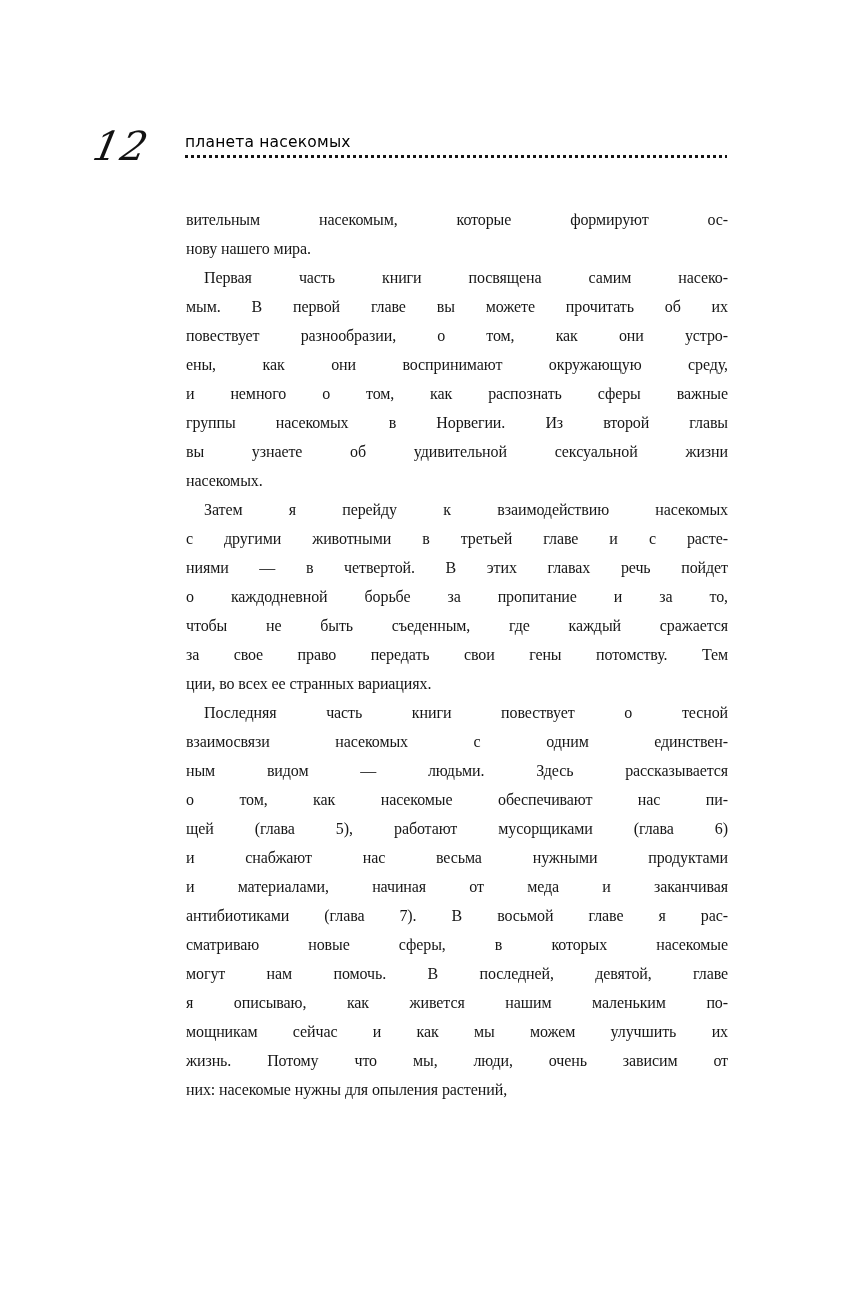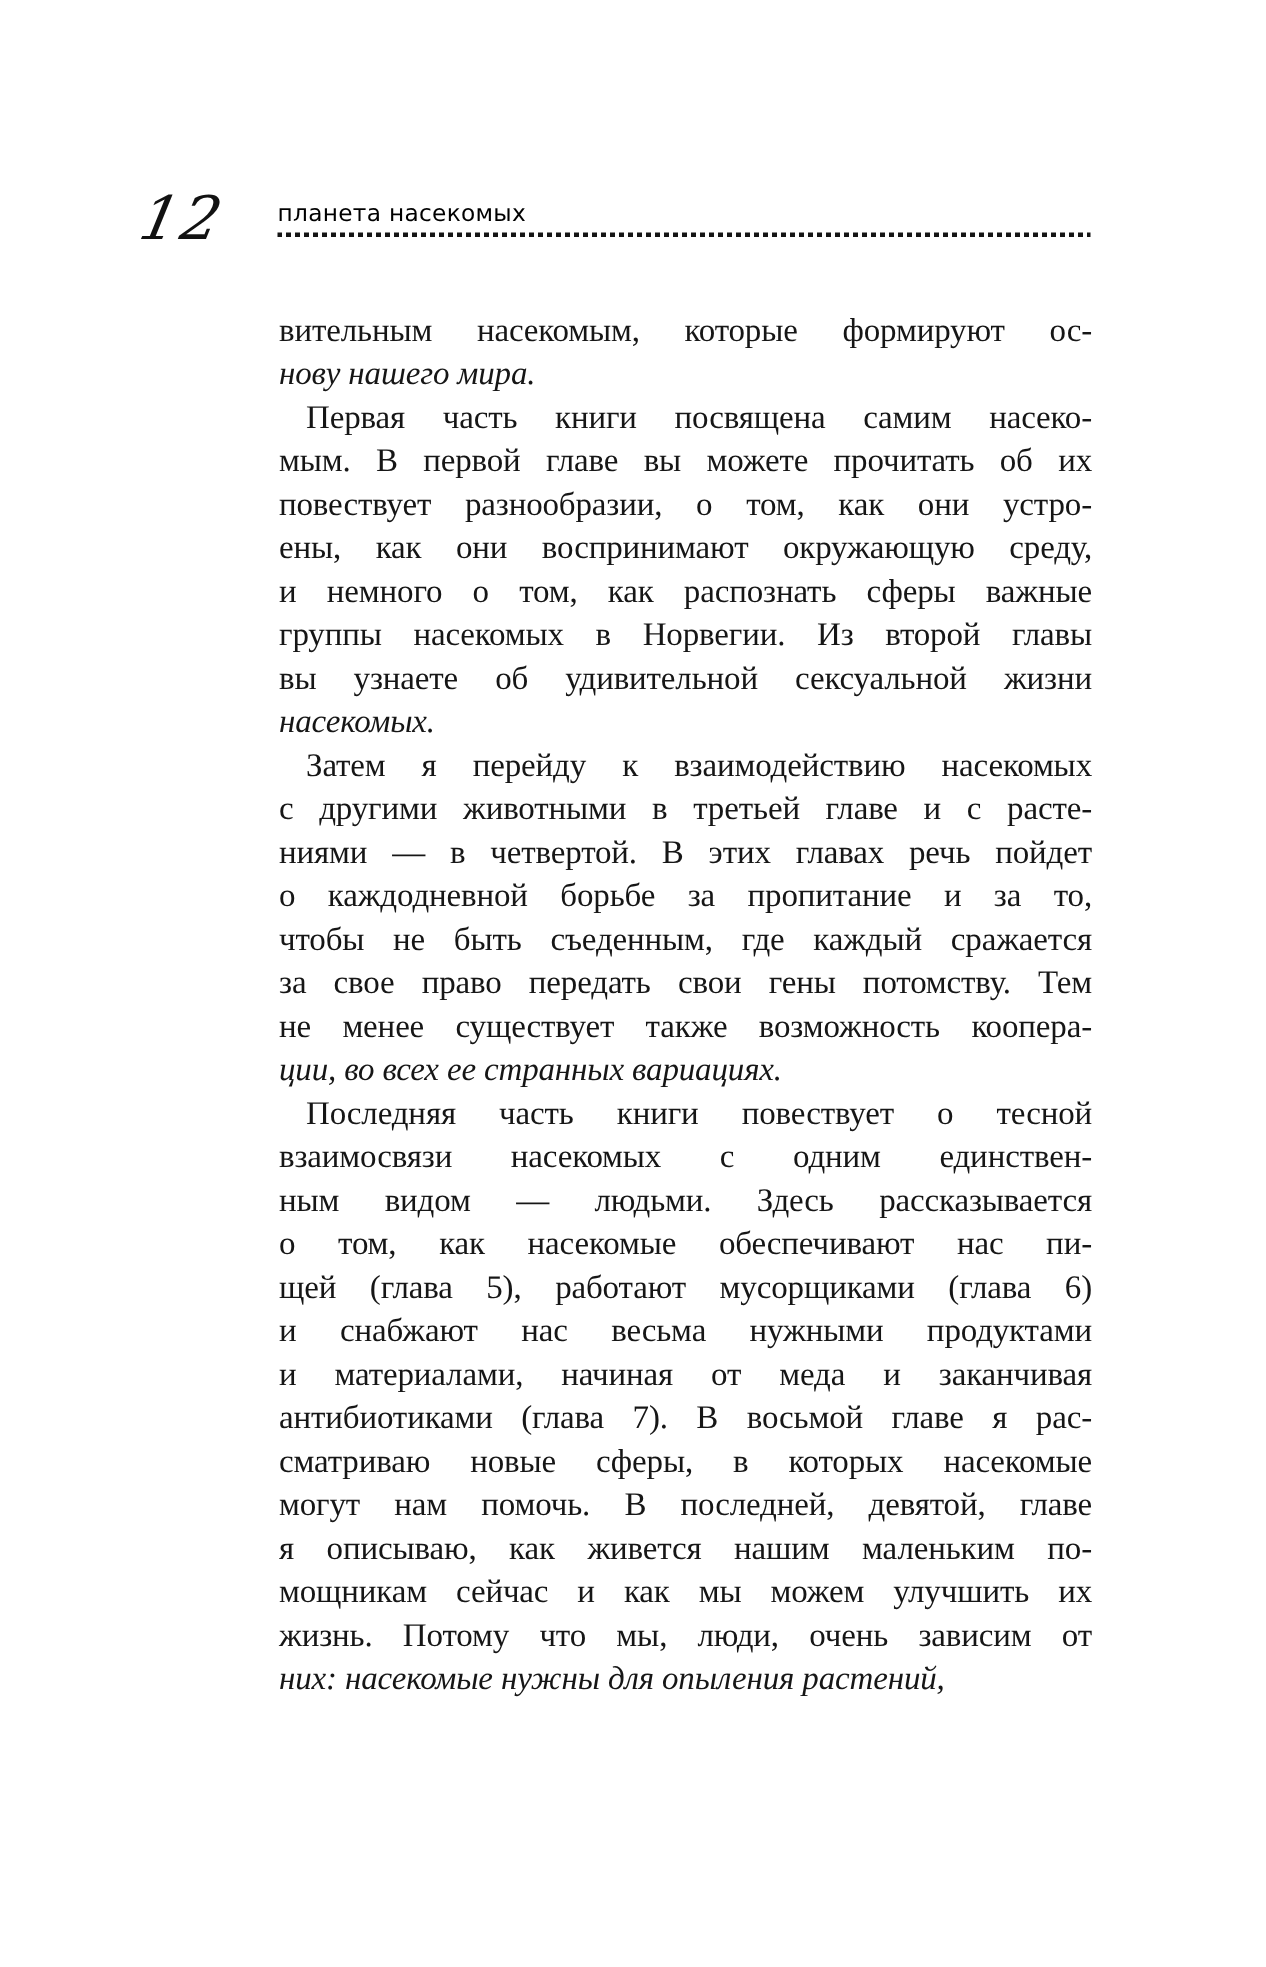--- a/index.html
+++ b/index.html
@@ -45,31 +45,31 @@
     top: 155px;
     width: 542px;
     height: 3px;
     background: repeating-linear-gradient(to right, #151515 0 3px, transparent 3px 6px);
   }
   .textcol {
     position: absolute;
     left: 186px;
     top: 205px;
     width: 542px;
-    font-size: 22px;
+    font-size: 16px;
     line-height: 29px;
     letter-spacing: -0.1px;
   }
   .para { margin: 0; padding: 0; }
   .line {
     text-align: justify;
     text-align-last: justify;
     white-space: normal;
   }
-  .line.last { text-align-last: left; font-style: italic; }
+  .line.last { text-align-last: left; }
   .line.first { text-indent: 18px; }
 </style>
 </head>
 <body>
 
 <div class="page">
   <div class="pagenum">12</div>
   <div class="running">планета насекомых</div>
   <div class="rule"></div>
   <div class="textcol">
@@ -87,21 +87,20 @@
         <div class="line">вы узнаете об удивительной сексуальной жизни</div>
         <div class="line last">насекомых.</div>
       </div>
       <div class="para">
         <div class="line first">Затем я перейду к взаимодействию насекомых</div>
         <div class="line">с другими животными в третьей главе и с расте-</div>
         <div class="line">ниями — в четвертой. В этих главах речь пойдет</div>
         <div class="line">о каждодневной борьбе за пропитание и за то,</div>
         <div class="line">чтобы не быть съеденным, где каждый сражается</div>
         <div class="line">за свое право передать свои гены потомству. Тем</div>
-        <div class="line">не менее существует также возможность коопера-</div>
         <div class="line last">ции, во всех ее странных вариациях.</div>
       </div>
       <div class="para">
         <div class="line first">Последняя часть книги повествует о тесной</div>
         <div class="line">взаимосвязи насекомых с одним единствен-</div>
         <div class="line">ным видом — людьми. Здесь рассказывается</div>
         <div class="line">о том, как насекомые обеспечивают нас пи-</div>
         <div class="line">щей (глава 5), работают мусорщиками (глава 6)</div>
         <div class="line">и снабжают нас весьма нужными продуктами</div>
         <div class="line">и материалами, начиная от меда и заканчивая</div>

